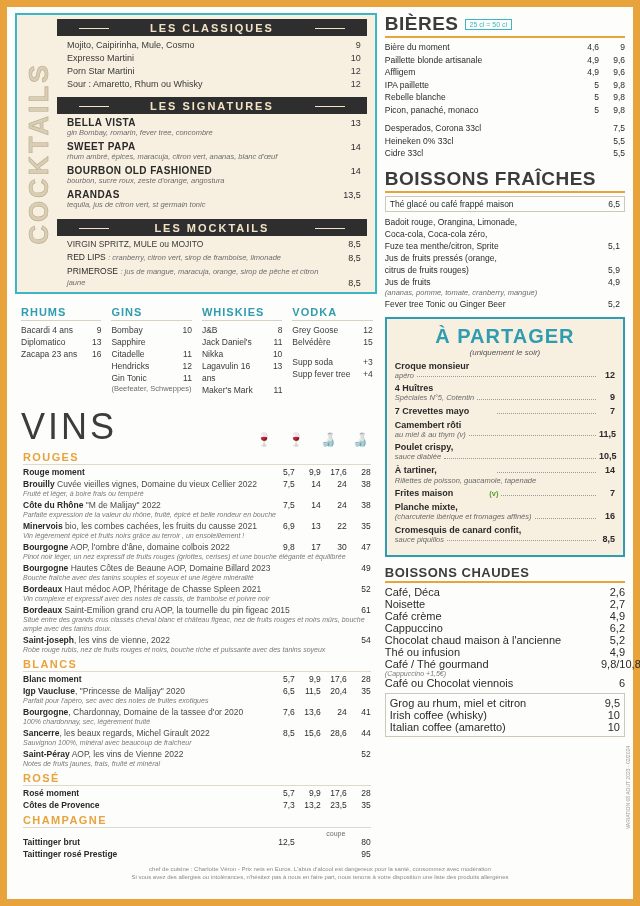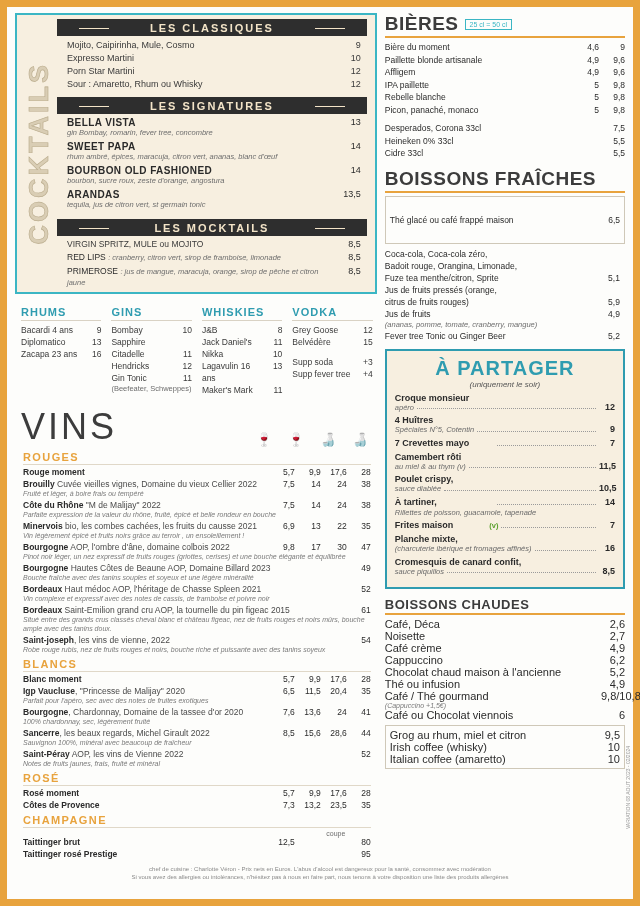--- a/index.html
+++ b/index.html
@@ -67,21 +67,21 @@
     display: flex; align-items: baseline;
     font-size: 9px; color: #3a3a3a; line-height: 13px;
   }
   .ck-row .nm { flex: 1; }
   .ck-row .pr { width: 22px; text-align: right; }
   .ck-title {
     font-size: 10px; font-weight: bold; color: #2a2a2a; letter-spacing: .4px;
   }
   .ck-desc { font-size: 7.5px; color: #6d6d6d; font-style: italic; line-height: 10px; }
   .sig-row { margin-bottom: 3px; }
-  .sig-head { display: flex; align-items: flex-start; }
+  .sig-head { display: flex; align-items: flex-end; }
   .sig-head .nm { flex: 1; }
   .sig-head .pr { width: 26px; text-align: right; font-size: 9px; }
 
   
   .grid4 { display: flex; gap: 10px; margin-top: 12px; padding: 0 4px 0 6px; }
   .g4col { flex: 1; }
   .g4col h4 {
     font-size: 11px; color: #2f9cb0; letter-spacing: 1px;
     font-weight: bold; margin-bottom: 2px;
   }
@@ -124,21 +124,21 @@
     display: inline-block; border: 1px solid #3bb6c4; color: #3bb6c4;
     font-size: 7px; padding: 1px 4px; vertical-align: middle; margin-left: 6px;
   }
   .rule-gold { border-top: 2px solid #e8a33d; margin: 1px 0 3px 0; }
   .beer-row { display: flex; font-size: 8.5px; line-height: 12.5px; }
   .beer-row .nm { flex: 1; }
   .beer-row .c1 { width: 26px; text-align: right; }
   .beer-row .c2 { width: 26px; text-align: right; }
   .beer-gap { height: 6px; }
   .frais-box {
-    border: 1px solid #cfc8b8; padding: 18px 4px; font-size: 8.5px;
+    border: 1px solid #cfc8b8; padding: 2px 4px; font-size: 8.5px;
     display: flex; margin-bottom: 4px;
   }
   .frais-box .nm { flex: 1; }
   .soft-row { display: flex; font-size: 8.5px; line-height: 12px; }
   .soft-row .nm { flex: 1; }
   .soft-row .pr { width: 22px; text-align: center; }
   .soft-note { font-size: 7.5px; color: #6d6d6d; font-style: italic; line-height: 10px; }
 
   .partager {
     border: 2px solid #2f9cb0; background: #f7efe0;
@@ -613,25 +613,25 @@
       <div class="r-title">BOISSONS FRAÎCHES</div>
       <div class="rule-gold"></div>
 
       <div class="frais-box">
         <span class="nm">Thé glacé ou café frappé maison</span>
         <span>6,5</span>
       </div>
 
       <div>
         <div class="soft-row">
+            <span class="nm">Badoit rouge, Orangina, Limonade,</span>
+            <span class="pr"></span>
+          </div>
+        <div class="soft-row">
             <span class="nm">Coca-cola, Coca-cola zéro,</span>
-            <span class="pr"></span>
-          </div>
-        <div class="soft-row">
-            <span class="nm">Badoit rouge, Orangina, Limonade,</span>
             <span class="pr"></span>
           </div>
         <div class="soft-row">
             <span class="nm">Fuze tea menthe/citron, Sprite</span>
             <span class="pr">5,1</span>
           </div>
         <div class="soft-row">
             <span class="nm">Jus de fruits pressés (orange,</span>
             <span class="pr"></span>
           </div>

